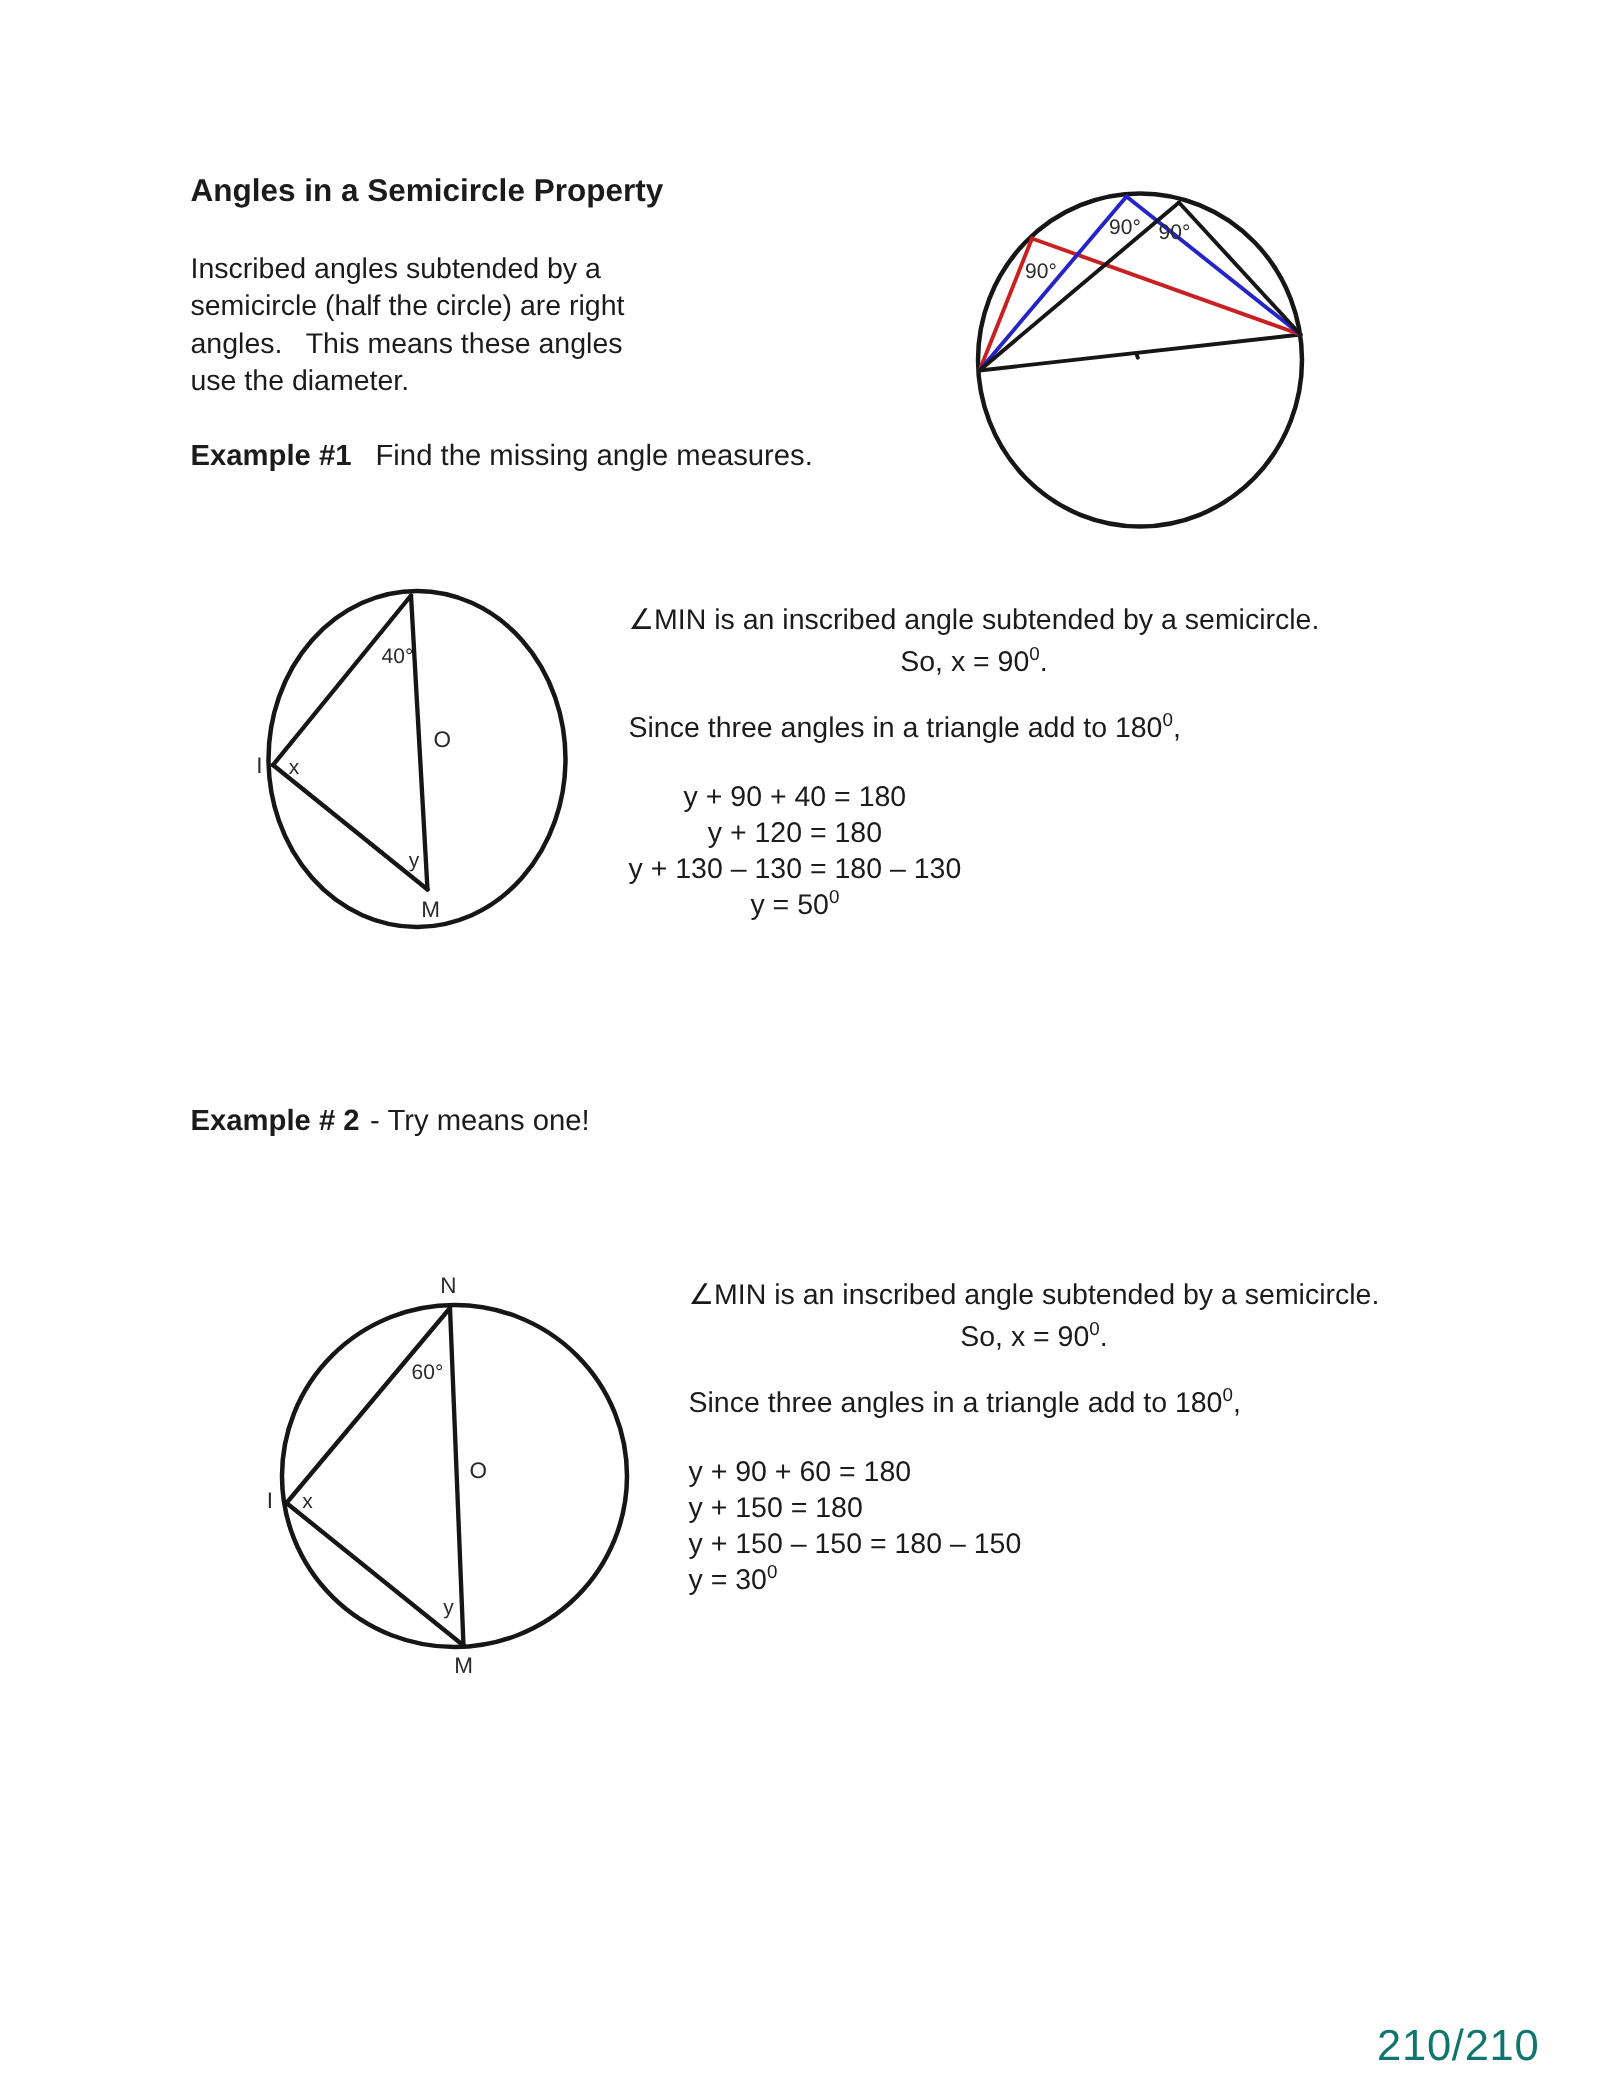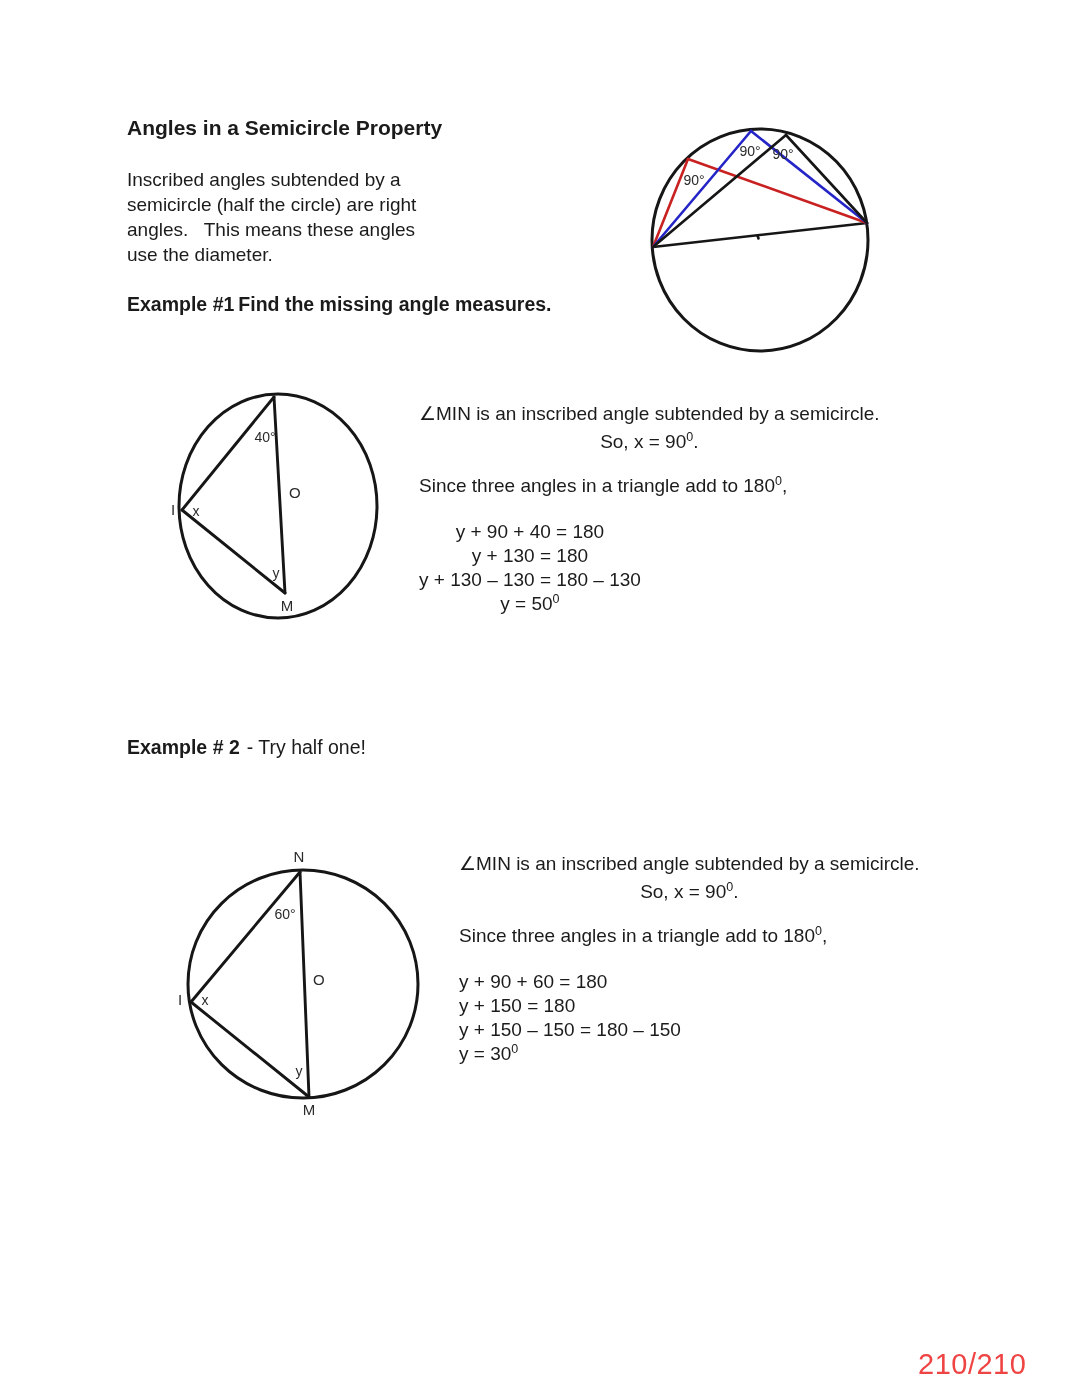--- a/index.html
+++ b/index.html
@@ -19,42 +19,42 @@
     font-size: 21px; font-weight: bold; line-height: 26px;
   }
   .intro {
     left: 127px; top: 167px;
     font-size: 19px; line-height: 25px;
   }
   .ex-heading {
     font-size: 19.5px; line-height: 24px;
   }
   .ex-heading .bold { font-weight: bold; }
-  .ex-heading .gap-wide { margin-left: 4px; font-weight: bold; }
+  .ex-heading .gap-wide { margin-left: 16px; }
   .ex-heading .gap-narrow { margin-left: 7px; }
 
   .sol { font-size: 19px; }
   .sol-p1 { line-height: 28px; text-align: center; }
   .sol-p2 { line-height: 28px; }
   .sol-eqs { line-height: 24px; }
   sup { font-size: 12.5px; line-height: 0; vertical-align: 7px; }
 
   svg.dia { position: absolute; overflow: visible; }
   svg .circ { fill: none; stroke-width: 3px; }
   svg .ln { stroke-width: 2.6px; stroke-linecap: round; }
   svg text {
     font-family: "Liberation Sans", "DejaVu Sans", sans-serif;
     fill: #2b2b2b;
   }
   svg text.vlabel { font-size: 15px; }
   svg text.alabel { font-size: 14px; }
 
   .page-indicator {
     left: 918px; top: 1348px;
-    font-size: 29px; color: #ef4444; letter-spacing: 0.5px;
+    font-size: 29px; color: #0f766e; letter-spacing: 0.5px;
   }
 </style>
 </head>
 <body>
 
 <div class="page">
 
   <div class="abs title">Angles in a Semicircle Property</div>
 
   <div class="abs intro">
@@ -102,27 +102,27 @@
 
   <div class="abs sol sol-p1" style="left:419px; top:400px;">
     <div>∠MIN is an inscribed angle subtended by a semicircle.</div>
     <div><span>So, x = 90</span><sup>0</sup><span>.</span></div>
   </div>
   <div class="abs sol sol-p2" style="left:419px; top:472px;">
     <span>Since three angles in a triangle add to 180</span><sup>0</sup><span>,</span>
   </div>
   <div class="abs sol sol-eqs" style="left:419px; top:520px;text-align:center;">
     <div>y + 90 + 40 = 180</div>
-    <div>y + 130 = 180</div>
+    <div>y + 120 = 180</div>
     <div>y + 130 – 130 = 180 – 130</div>
     <div><span>y = 50</span><sup>0</sup></div>
   </div>
 
   <div class="abs ex-heading" style="left:127px; top:735px;">
-    <span class="bold">Example # 2</span><span class="gap-narrow">- Try half one!</span>
+    <span class="bold">Example # 2</span><span class="gap-narrow">- Try means one!</span>
   </div>
 
   <svg class="dia" style="left:175px; top:845px;" width="260" height="280" viewBox="0 0 260 280">
     <ellipse class="circ" cx="128" cy="139" rx="115" ry="114" stroke="#161616"></ellipse>
     <line class="ln" x1="125" y1="27" x2="134" y2="252" style="stroke-width:2.9px" stroke="#161616"></line>
     <line class="ln" x1="125" y1="27" x2="16" y2="157" style="stroke-width:2.9px" stroke="#161616"></line>
     <line class="ln" x1="16" y1="157" x2="134" y2="252" style="stroke-width:2.9px" stroke="#161616"></line>
     <text class="vlabel" x="124" y="17" text-anchor="middle">N</text>
     <text class="alabel" x="110" y="74" text-anchor="middle">60°</text>
     <text class="vlabel" x="138" y="140">O</text>

